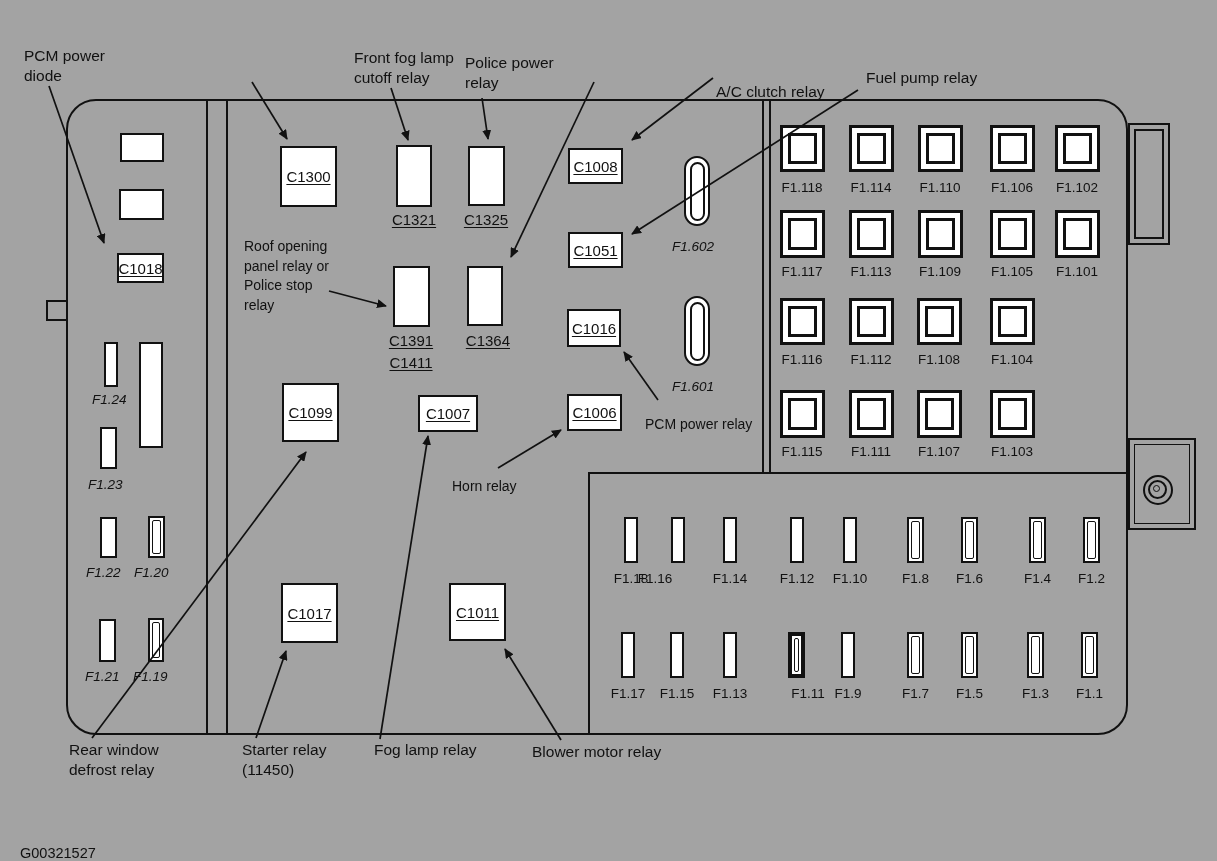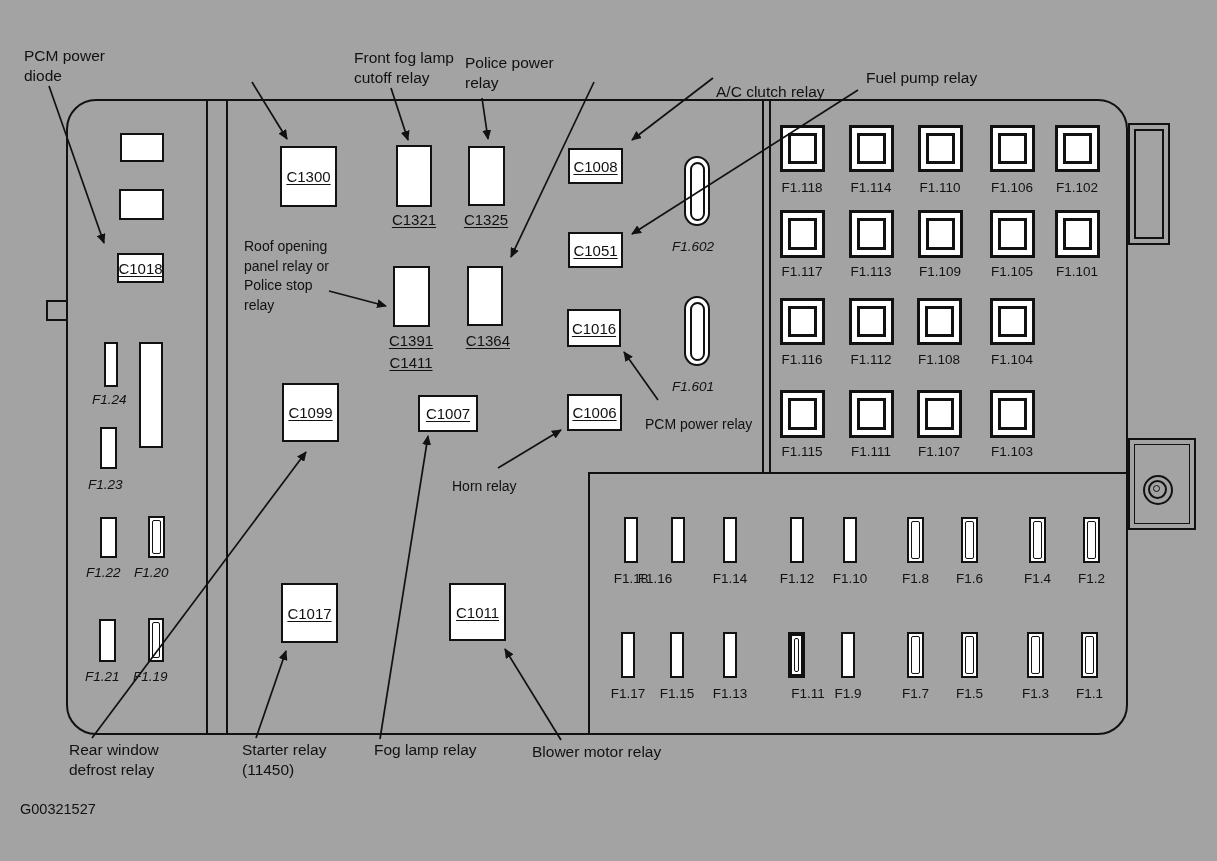--- a/index.html
+++ b/index.html
@@ -25,21 +25,21 @@
   .fuse{position:absolute;box-sizing:border-box;border:2px solid #111;background:#fff;}
   .fuse.dbl{border-width:2.5px;}
   .fuse.thick{border-width:4px;}
   .fuse .in{position:absolute;inset:2px;border:1.6px solid #111;border-radius:2px;}
   .sq{position:absolute;box-sizing:border-box;border:3px solid #111;background:#fff;}
   .sq .in{position:absolute;inset:5px;border:3px solid #111;}
   .pill{position:absolute;box-sizing:border-box;border:2.2px solid #111;border-radius:13px;background:#fff;}
   .pill .in{position:absolute;inset:3.5px;border:2px solid #111;border-radius:8px;}
   .flabel{position:absolute;font-size:13.5px;color:#111;text-align:center;}
   .flabel.lft{text-align:left;font-style:italic;}
-  .code{position:absolute;font-size:14.5px;color:#111;}
+  .code{position:absolute;font-size:14.5px;color:#111;margin-top:44px;}
   svg.arrows{position:absolute;left:0;top:0;z-index:5;pointer-events:none;}
 </style>
 </head>
 <body>
 
 <div id="canvas">
 
   <div class="abs tab" style="left:46px;top:300px;width:22px;height:21px;"></div>
   <div class="abs tab" style="left:1128px;top:123px;width:42px;height:122px;">
     <div class="tabinner"></div>

